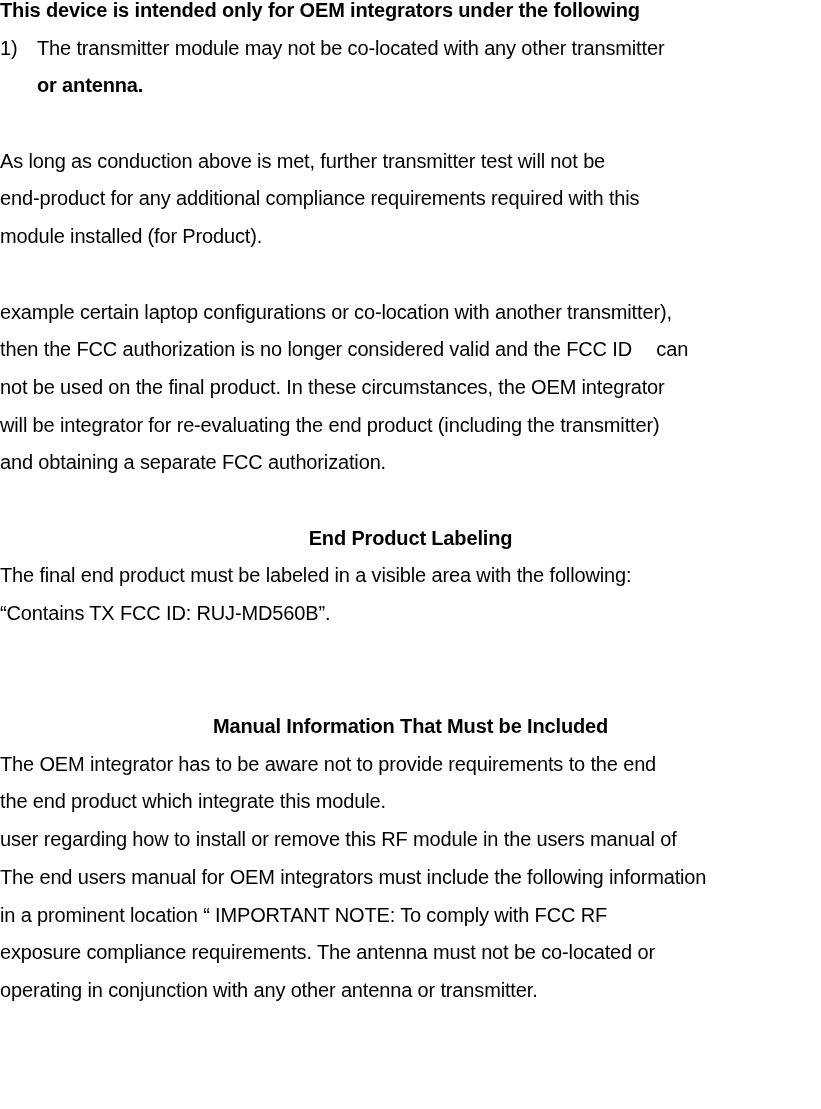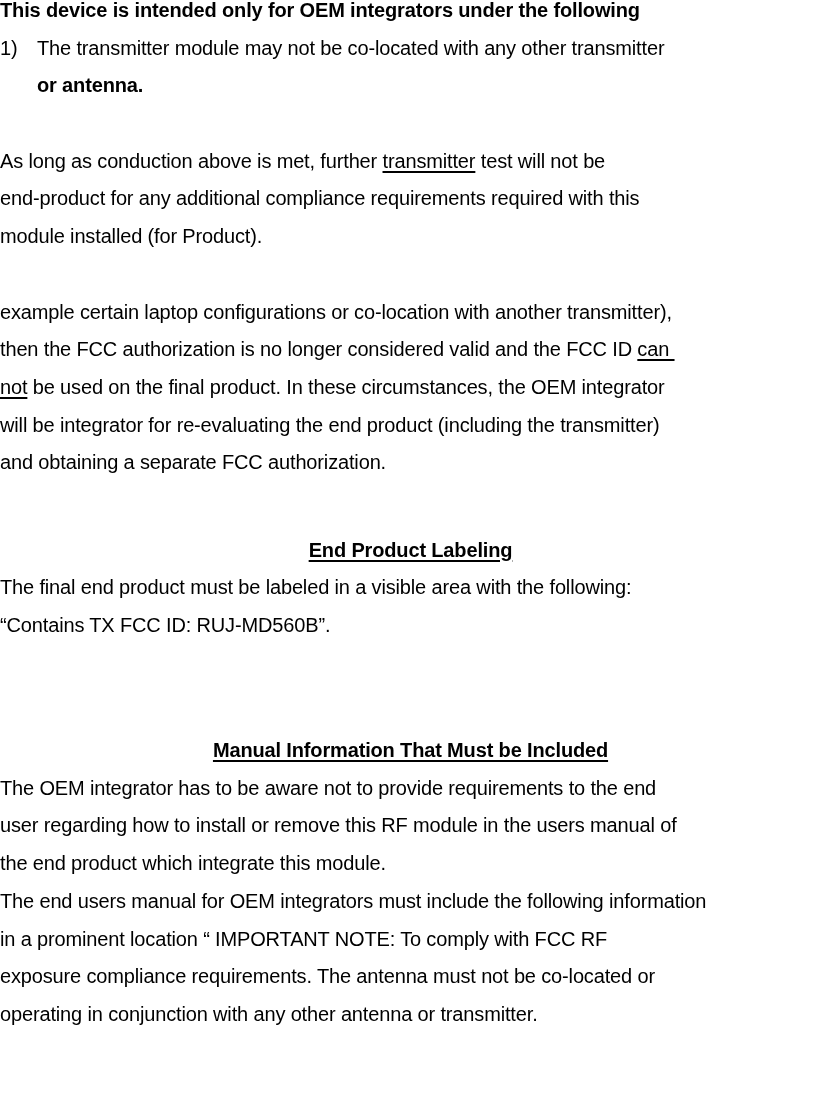--- a/index.html
+++ b/index.html
@@ -4,22 +4,22 @@
 <style>
   html, body { margin: 0; padding: 0; background: #ffffff; }
   body {
     width: 821px; height: 1109px; overflow: hidden; position: relative;
     font-family: "Liberation Sans", sans-serif; color: #000000;
     font-size: 20px;
   }
   .page { position: absolute; left: 0; top: -8px; width: 821px; }
   .line { height: 37.7px; line-height: 37.7px; white-space: nowrap; letter-spacing: -0.15px; }
   .bold { font-weight: bold; }
-  .u { text-decoration: underline; text-underline-offset: 3px; text-align: right; }
-  .center { text-align: center; margin-top: 12px; }
+  .u { text-underline-offset: 3px; text-align: right; }
+  .center { text-align: center; }
   .indent { padding-left: 37px; font-weight: bold; }
   .num { display: inline-block; width: 37px; }
   .blank { height: 37.7px; }
 </style>
 </head>
 <body>
 
 <div class="page">
 
   <div class="line bold">This device is intended only for OEM integrators under the following</div>
@@ -34,21 +34,21 @@
   <div class="line">
     <span>As long as conduction above is met, further </span><span class="u">transmitter</span><span> test will not be</span>
   </div>
   <div class="line">end-product for any additional compliance requirements required with this</div>
   <div class="line">module installed (for Product).</div>
 
   <div class="blank"></div>
 
   <div class="line">example certain laptop configurations or co-location with another transmitter),</div>
   <div class="line">
-    <span>then the FCC authorization is no longer considered valid and the FCC ID </span><span class="u" style="white-space:pre;">can </span>
+    <span>then the FCC authorization is no longer considered valid and the FCC ID </span><span class="u" style="white-space:pre;margin-left:19px;">can </span>
   </div>
   <div class="line">
     <span class="u">not</span><span> be used on the final product. In these circumstances, the OEM integrator</span>
   </div>
   <div class="line">will be integrator for re-evaluating the end product (including the transmitter)</div>
   <div class="line">and obtaining a separate FCC authorization.</div>
 
   <div class="blank"></div>
 
   <div class="line center bold">
@@ -57,20 +57,20 @@
   <div class="line">The final end product must be labeled in a visible area with the following:</div>
   <div class="line">“Contains TX FCC ID: RUJ-MD560B”.</div>
 
   <div class="blank"></div>
   <div class="blank"></div>
 
   <div class="line center bold">
     <span class="u">Manual Information That Must be Included</span>
   </div>
   <div class="line">The OEM integrator has to be aware not to provide requirements to the end</div>
+  <div class="line">the end product which integrate this module.</div>
   <div class="line">user regarding how to install or remove this RF module in the users manual of</div>
-  <div class="line">the end product which integrate this module.</div>
   <div class="line">The end users manual for OEM integrators must include the following information</div>
   <div class="line">in a prominent location “ IMPORTANT NOTE: To comply with FCC RF</div>
   <div class="line">exposure compliance requirements. The antenna must not be co-located or</div>
   <div class="line">operating in conjunction with any other antenna or transmitter.</div>
 
 </div>
 
 </body></html>

